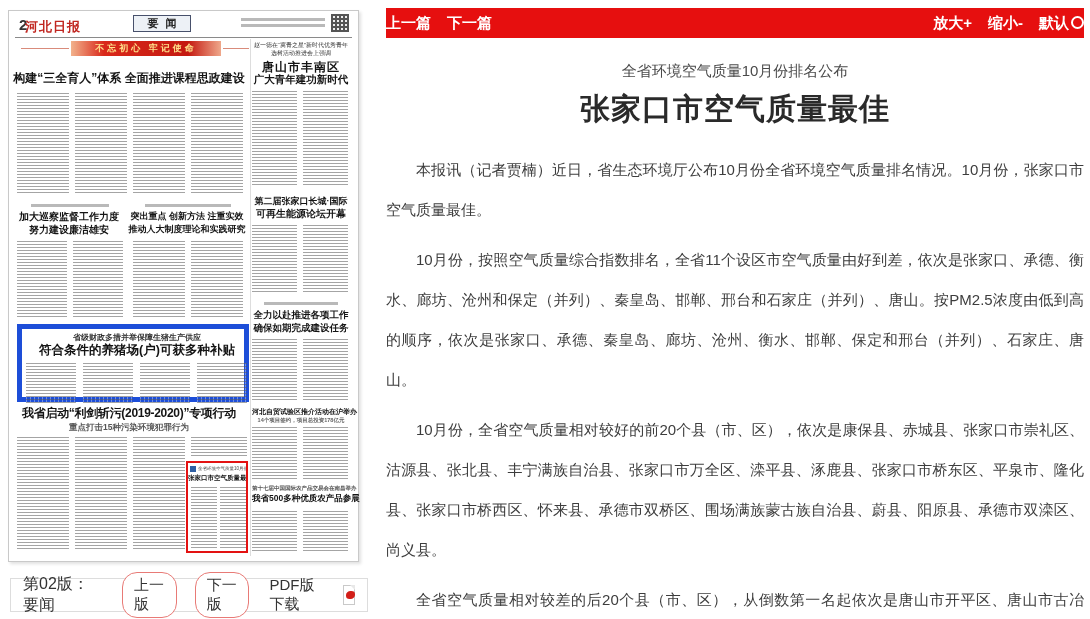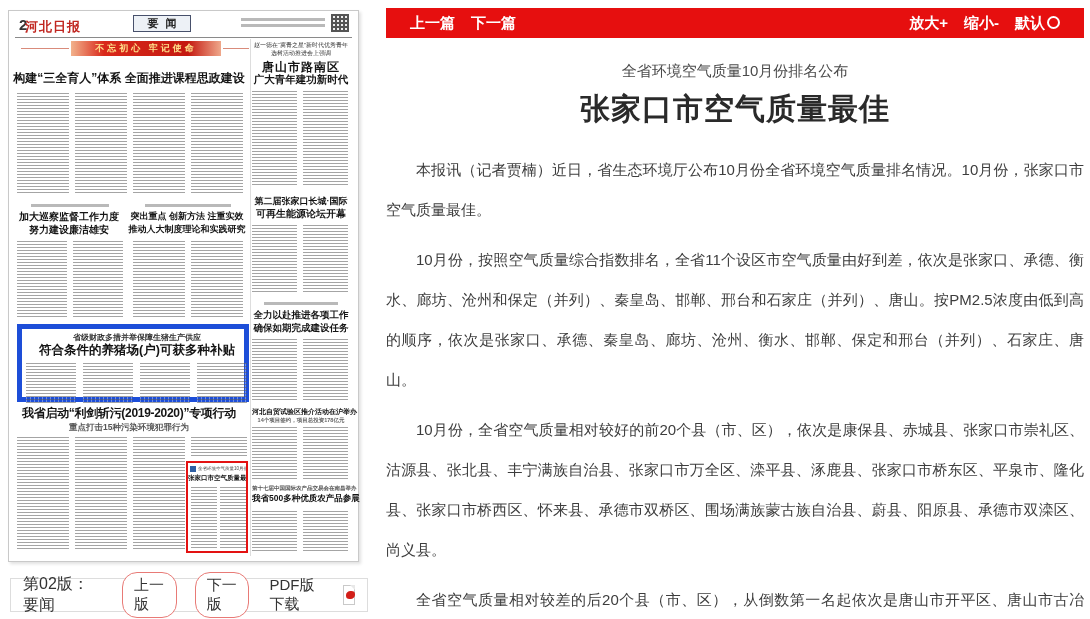--- a/index.html
+++ b/index.html
@@ -38,21 +38,21 @@
   .pagenav .lbl{font-size:16px;color:#333;margin-right:14px;}
   .pill{border:1px solid #e87a76;border-radius:15px;padding:3px 11px;font-size:15px;color:#333;background:#fff;cursor:pointer;}
   .pdftxt{font-size:15px;color:#333;margin-left:2px;}
   .pdficon{width:15px;height:18px;background:#fff;border:1px solid #c9c9c9;position:relative;margin-left:4px;}
   .pdficon .fold{position:absolute;right:-1px;top:-1px;width:0;height:0;
                  border-left:5px solid transparent;border-top:5px solid #e8e8e8;}
   .pdficon .blob{position:absolute;left:2px;top:5px;width:9px;height:8px;background:#d21e18;border-radius:50% 40% 50% 40%;}
   
   .reader{position:absolute;left:386px;top:8px;width:698px;}
   .rtoolbar{height:30px;background:#e60f0f;color:#fff;display:flex;align-items:center;
-            justify-content:space-between;padding:0 24px;font-size:15px;font-weight:bold;}
+            justify-content:space-between;padding:0 0;font-size:15px;font-weight:bold;}
   .rtoolbar .grp{display:flex;gap:16px;align-items:center;}
   .rtoolbar span{cursor:pointer;white-space:nowrap;}
   .circle-icon{display:inline-block;width:9px;height:9px;border:2px solid #fff;border-radius:50%;
                vertical-align:-1px;margin-left:2px;}
   .kicker{margin-top:24px;text-align:center;font-size:15px;color:#4a4a4a;}
   .atitle{margin-top:8px;text-align:center;font-size:30px;font-weight:bold;color:#2a2a2a;letter-spacing:1px;}
   .body-text p{font-size:15px;line-height:40px;color:#3d3d3d;text-align:justify;
                text-indent:2em;margin:10px 0 0;}
   .body-text p:first-child{margin-top:20px;}
   .divider{border-top:2px solid #e4e4e4;margin-top:18px;}
@@ -120,21 +120,21 @@
     <span class="tag"></span>
     <div class="rk">全省环境空气质量10月份排名公布</div>
     <div class="rt">张家口市空气质量最佳</div>
     <div class="tx" style="left:3px;top:24px;width:26px;height:62px;"></div>
     <div class="tx" style="left:32px;top:24px;width:26px;height:62px;"></div>
   </div>
 
   <div class="vrule"></div>
   <div style="left:243px;top:28px;width:98px;height:150px;">
     <div style="left:2px;top:2px;width:94px;font-size:6px;line-height:8px;color:#333;text-align:center;">赵一德在“冀青之星”新时代优秀青年选树活动推进会上强调</div>
-    <div class="hl" style="left:0;top:20px;width:98px;font-size:12px;letter-spacing:1px;">唐山市路南区</div>
+    <div class="hl" style="left:0;top:20px;width:98px;font-size:12px;letter-spacing:1px;">唐山市丰南区</div>
     <div class="hl" style="left:0;top:34px;width:98px;font-size:10.5px;">广大青年建功新时代</div>
     <div class="tx" style="left:0;top:52px;width:45px;height:96px;"></div>
     <div class="tx" style="left:51px;top:52px;width:45px;height:96px;"></div>
   </div>
   <div style="left:243px;top:184px;width:98px;height:102px;">
     <div class="hl" style="left:0;top:0;width:98px;font-size:9px;">第二届张家口长城·国际</div>
     <div class="hl" style="left:0;top:12px;width:98px;font-size:10px;">可再生能源论坛开幕</div>
     <div class="tx" style="left:0;top:30px;width:45px;height:68px;"></div>
     <div class="tx" style="left:51px;top:30px;width:45px;height:68px;"></div>
   </div>

